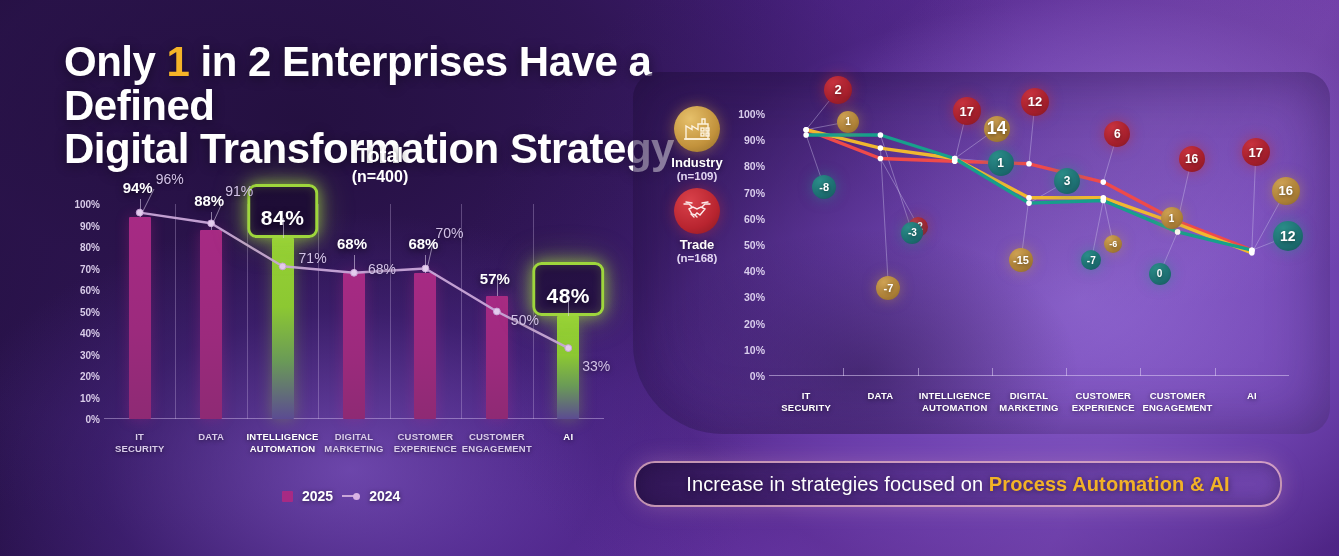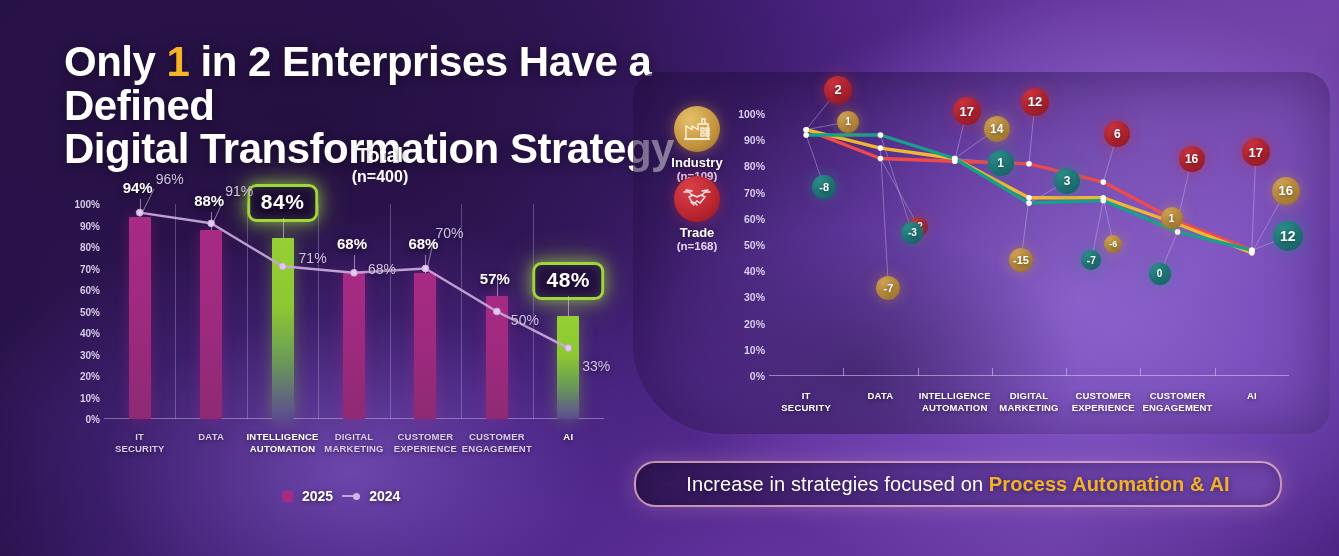--- a/index.html
+++ b/index.html
@@ -47,21 +47,21 @@
 
   .lnsvg{position:absolute;left:0;top:0;width:500px;height:215px;overflow:visible;}
 
   .val-bold{position:absolute;color:#fff;font-size:15px;font-weight:bold;
     text-shadow:0 2px 7px rgba(0,0,0,.65);white-space:nowrap;transform:translateX(-50%);}
   .val-2024{position:absolute;color:#d2c2e6;font-size:14px;white-space:nowrap;
     text-shadow:0 1px 5px rgba(0,0,0,.5);}
   .leader{position:absolute;width:1px;background:rgba(225,215,240,.55);}
 
   .badge{position:absolute;transform:translateX(-50%);
-    padding:3px 11px 5px 11px;border-radius:9px;
+    padding:19px 11px 5px 11px;border-radius:9px;
     background:rgba(22,10,40,.55);
     border:3px solid #9ed63c;
     color:#fff;font-size:21px;font-weight:bold;letter-spacing:.5px;
     box-shadow:0 0 16px rgba(158,214,60,.75),0 0 34px rgba(158,214,60,.35),inset 0 0 10px rgba(158,214,60,.20);
     text-shadow:0 2px 6px rgba(0,0,0,.6);white-space:nowrap;}
 
   .xlab-l{position:absolute;color:#fff;font-size:9.5px;font-weight:bold;line-height:1.25;
     text-align:center;transform:translateX(-50%);white-space:pre-line;letter-spacing:.2px;
     text-shadow:0 1px 4px rgba(0,0,0,.5);}
   .xlab-l.dim{color:#d9cdea;font-weight:bold;}
@@ -245,21 +245,21 @@
           <rect x="18" y="12" width="3" height="3"></rect>
             <rect x="23" y="12" width="3" height="3"></rect>
           <rect x="18" y="17" width="3" height="3"></rect>
             <rect x="23" y="17" width="3" height="3"></rect>
         </svg>
       </div>
       <div class="seg-name">Industry</div>
       <div class="seg-n">(n=109)</div>
     </div>
 
-    <div class="seg" style="top:104px">
+    <div class="seg" style="top:116px">
       <div class="seg-ico trade">
         <svg width="30" height="24" viewBox="0 0 30 24" fill="none" stroke="#fdeaea" stroke-width="1.4" stroke-linecap="round">
           <path d="M2 5h5l3 3M28 5h-5l-3 3"></path>
           <path d="M7 10l4-2 4 2 4-2 4 2-5 6-3-2-2 2-3-1z"></path>
           <path d="M4 3l6 1M26 3l-6 1"></path>
           <path d="M9 15l3 3M13 16l2 2"></path>
         </svg>
       </div>
       <div class="seg-name">Trade</div>
       <div class="seg-n">(n=168)</div>
@@ -336,21 +336,21 @@
           <circle cx="408.5714285714286" cy="117.89999999999998" r="2.8" fill="#ffffff"></circle>
           <circle cx="482.8571428571429" cy="136.24" r="2.8" fill="#ffffff"></circle>
         </svg>
         <div class="bub red" style="width: 28px; height: 28px; left: 69.1429px; top: -24.28px; font-size: 13px;">2</div>
         <div class="bub gold" style="width: 22px; height: 22px; left: 79.1429px; top: 7.72px; font-size: 10px;">1</div>
         <div class="bub teal" style="width: 24px; height: 24px; left: 55.1429px; top: 72.96px; font-size: 11px;">-8</div>
         <div class="bub red" style="width: 20px; height: 20px; left: 149.429px; top: 112.54px; font-size: 10px;">-2</div>
         <div class="bub teal" style="width: 22px; height: 22px; left: 143.429px; top: 118.96px; font-size: 10px;">-3</div>
         <div class="bub gold" style="width: 24px; height: 24px; left: 119.429px; top: 174.06px; font-size: 11px;">-7</div>
         <div class="bub red" style="width: 28px; height: 28px; left: 197.714px; top: -2.84px; font-size: 13px;">17</div>
-        <div class="bub gold" style="width: 26px; height: 26px; left: 227.714px; top: 14.54px; font-size: 12px;">14</div>
+        <div class="bub gold" style="width: 26px; height: 26px; left: 227.714px; top: 14.54px; font-size: 18px;">14</div>
         <div class="bub teal" style="width: 26px; height: 26px; left: 231.714px; top: 48.54px; font-size: 12px;">1</div>
         <div class="bub red" style="width: 28px; height: 28px; left: 266px; top: -12.22px; font-size: 13px;">12</div>
         <div class="bub teal" style="width: 26px; height: 26px; left: 298px; top: 67.08px; font-size: 12px;">3</div>
         <div class="bub gold" style="width: 24px; height: 24px; left: 252px; top: 145.84px; font-size: 11px;">-15</div>
         <div class="bub red" style="width: 26px; height: 26px; left: 348.286px; top: 20.12px; font-size: 12px;">6</div>
         <div class="bub gold" style="width: 18px; height: 18px; left: 344.286px; top: 129.84px; font-size: 9px;">-6</div>
         <div class="bub teal" style="width: 20px; height: 20px; left: 322.286px; top: 146.46px; font-size: 10px;">-7</div>
         <div class="bub red" style="width: 26px; height: 26px; left: 422.571px; top: 45.42px; font-size: 12px;">16</div>
         <div class="bub gold" style="width: 22px; height: 22px; left: 402.571px; top: 104.04px; font-size: 10px;">1</div>
         <div class="bub teal" style="width: 22px; height: 22px; left: 390.571px; top: 159.9px; font-size: 10px;">0</div>

